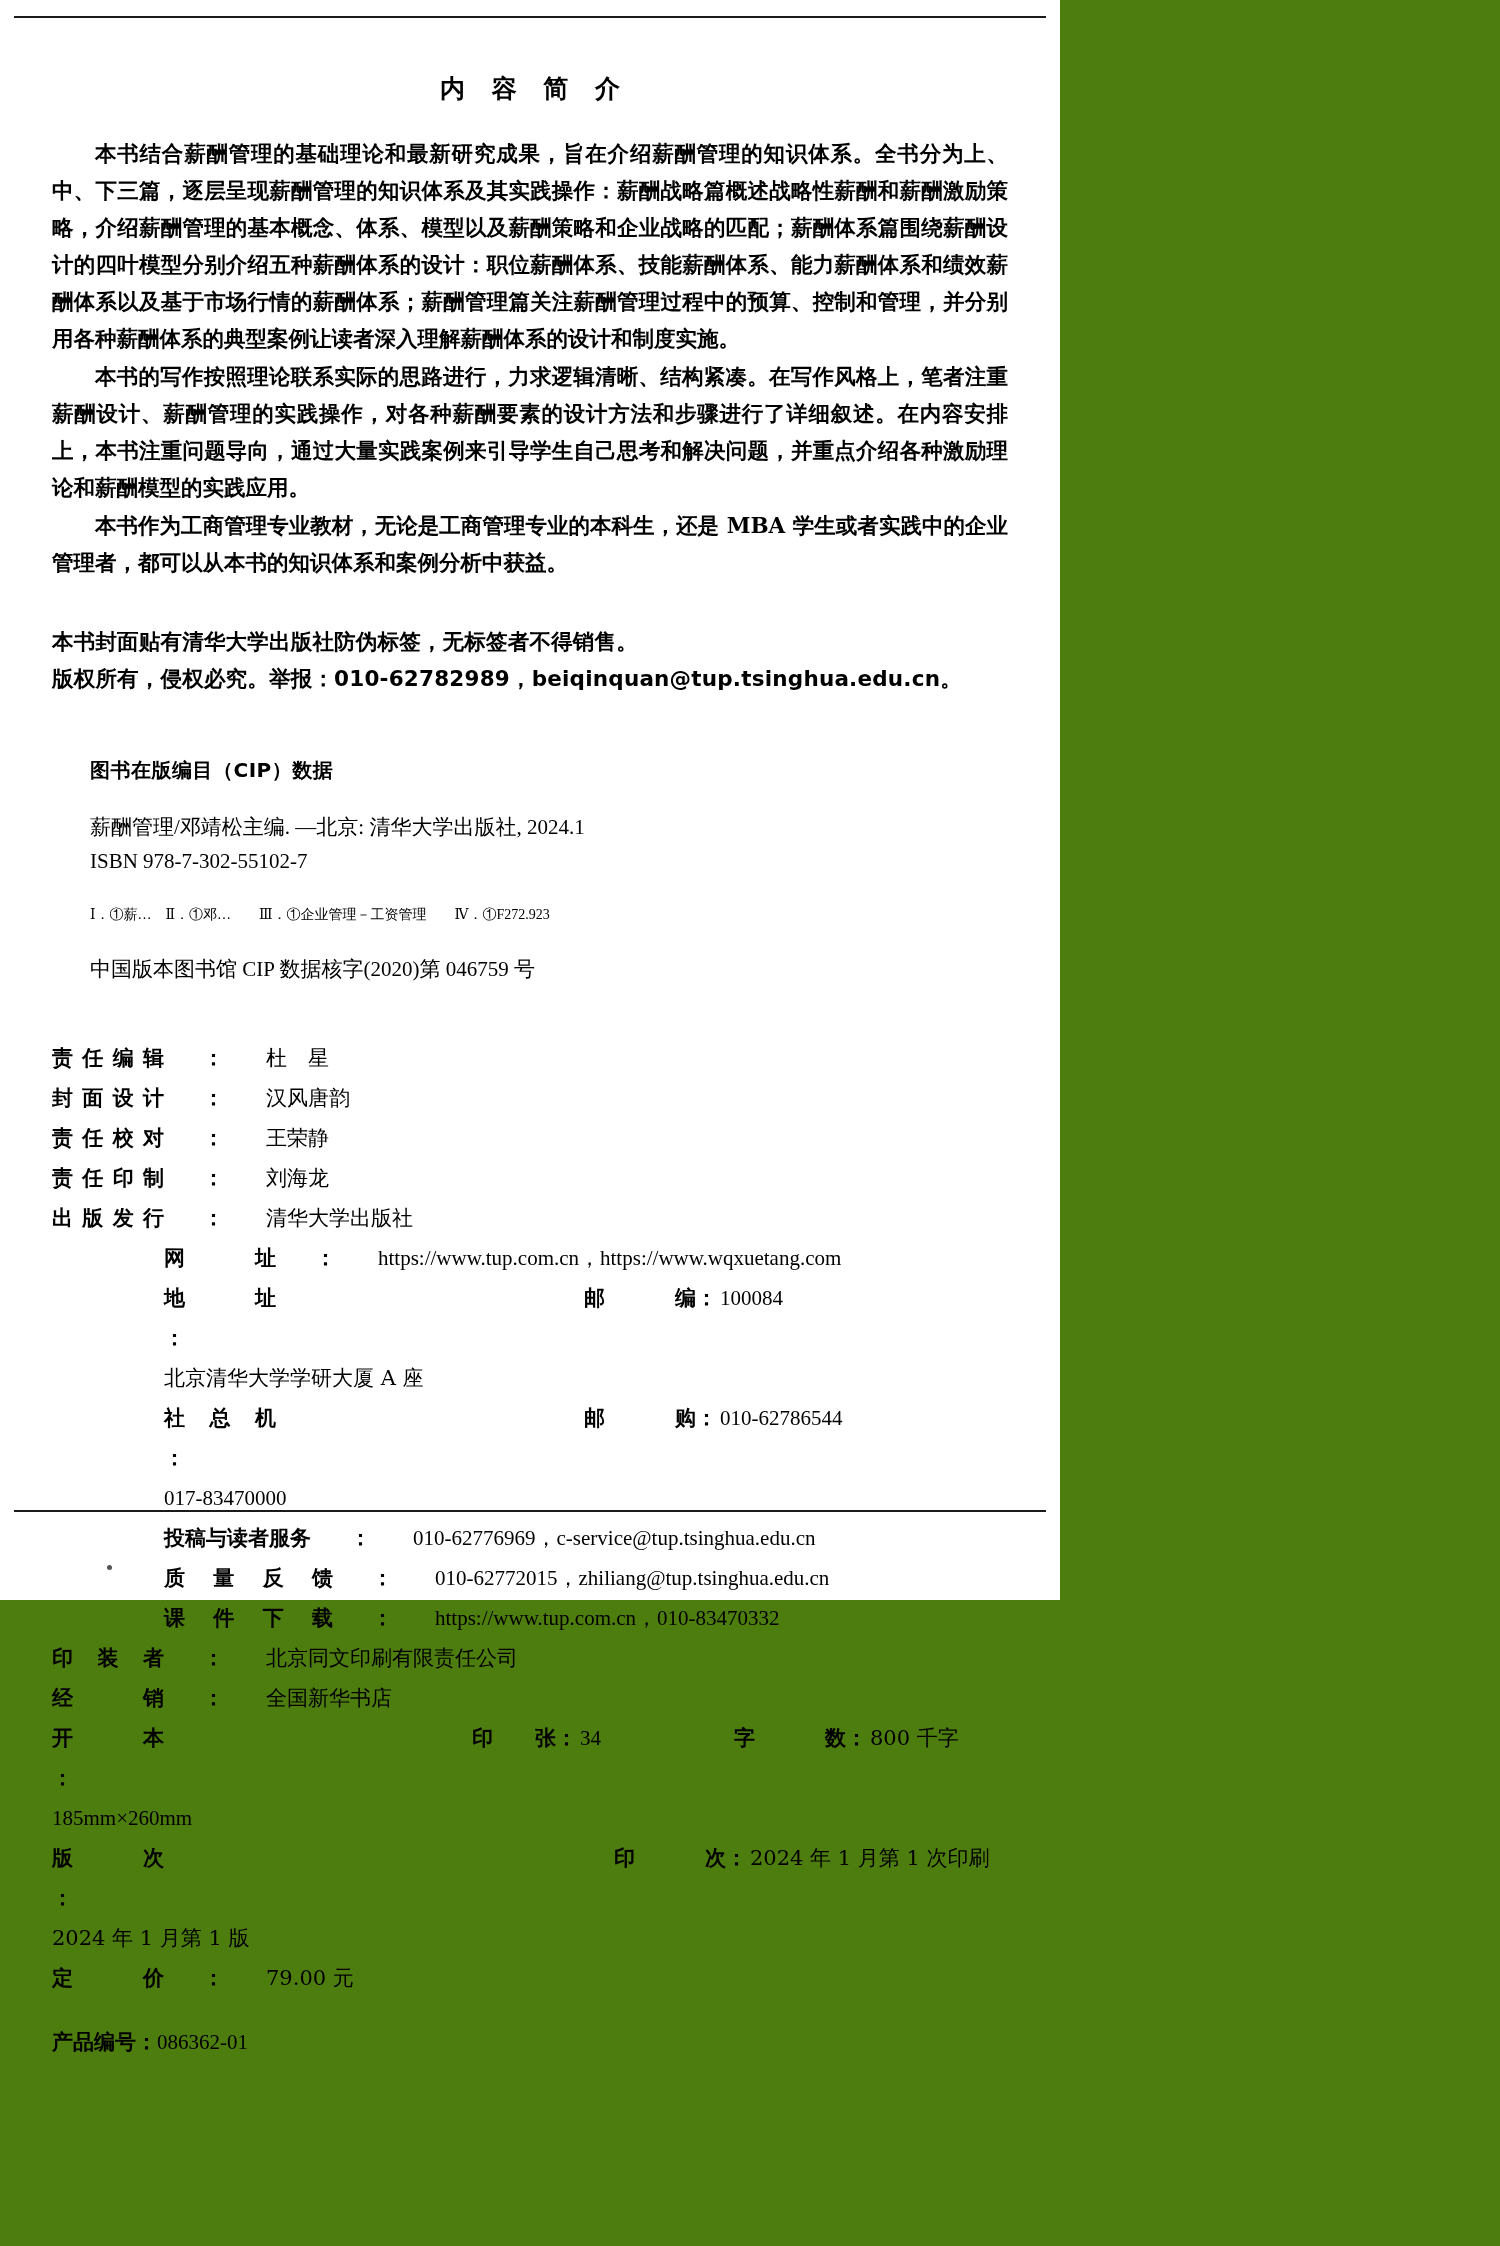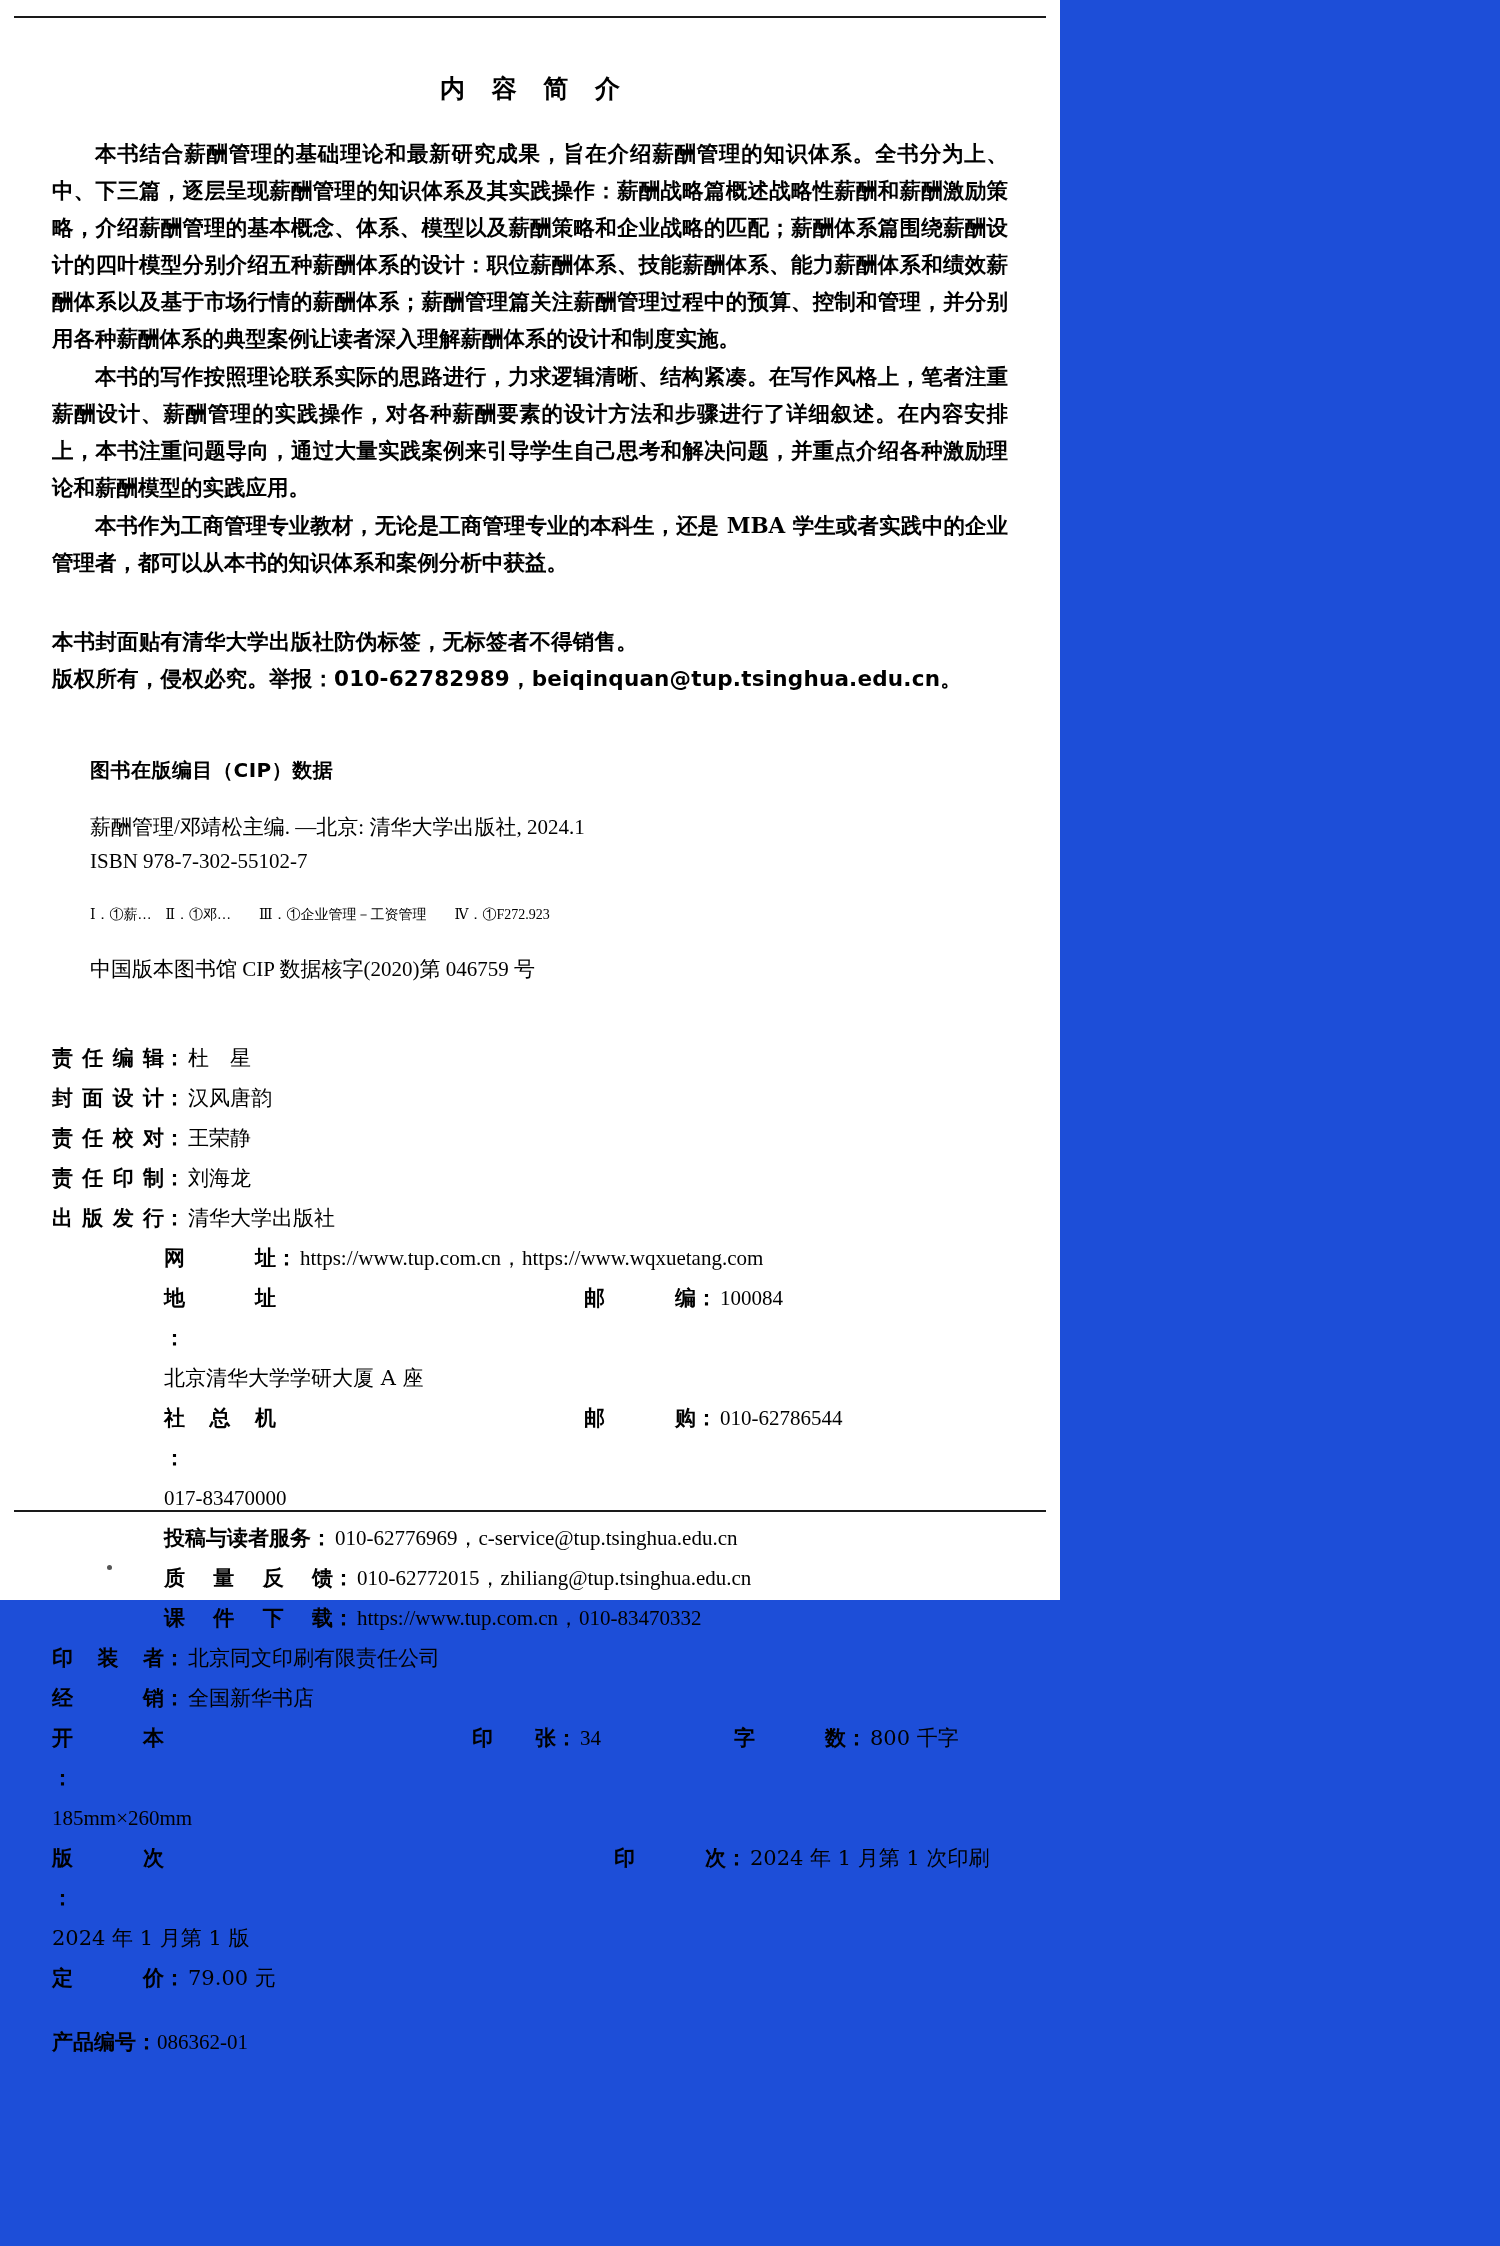--- a/index.html
+++ b/index.html
@@ -9,21 +9,21 @@
   }
   body {
     font-family: "Liberation Serif", "DejaVu Serif", serif;
     color: #000000;
   }
   #page {
     position: relative;
     width: 1500px;
     height: 2246px;
     margin: 0 auto;
-    background: #1d4ed8;
+    background: #4d7c0f;
     overflow: hidden;
   }
   
   #sheet {
     position: absolute;
     left: 0;
     top: 0;
     width: 1060px;
     height: 1600px;
     background: #ffffff;
@@ -119,20 +119,21 @@
   .colophon {
     margin: 52px 0 0 52px;
     width: 960px;
     font-size: 21px;
   }
   .crow {
     display: flex;
     align-items: flex-end;
     line-height: 40px;
     white-space: nowrap;
+    gap: 39px;
   }
   .clabel {
     font-family: "DejaVu Sans", "Liberation Sans", sans-serif;
     font-weight: bold;
     font-size: 21px;
     display: inline-block;
     text-align: justify;
     text-align-last: justify;
   }
   .clabel.w4 { width: 112px; }

